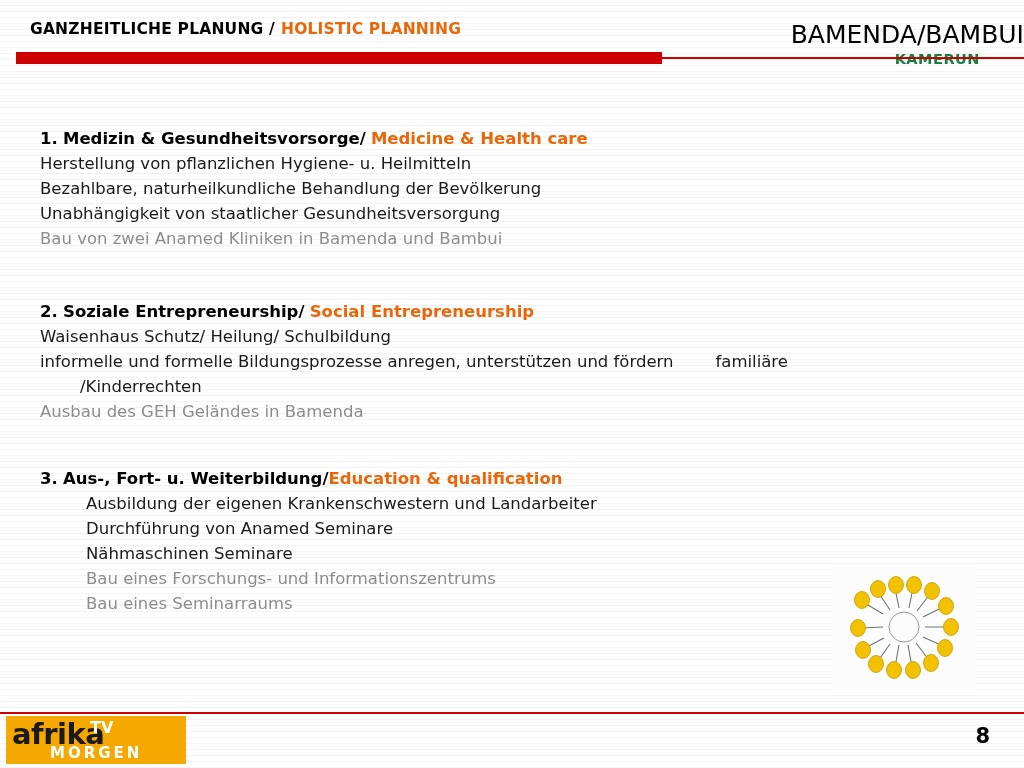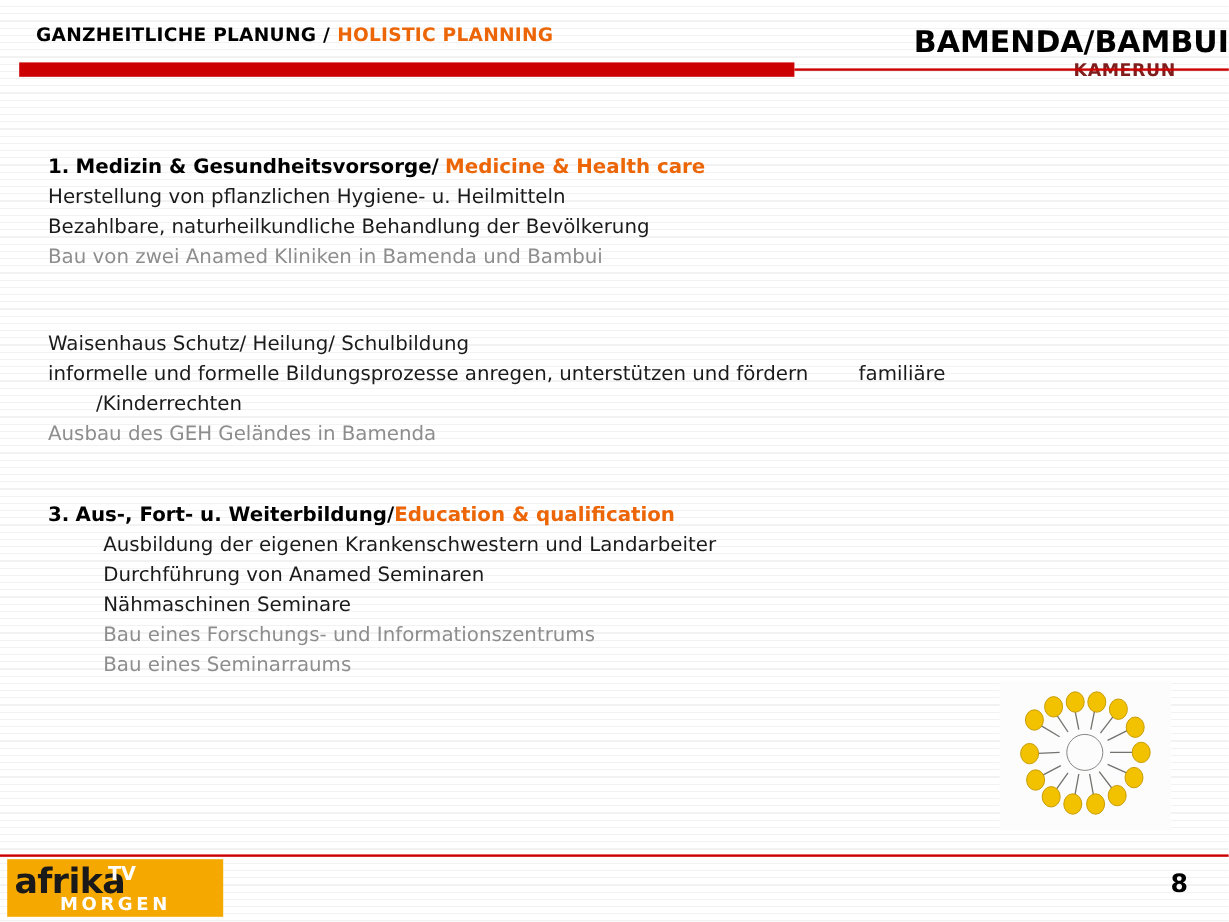--- a/index.html
+++ b/index.html
@@ -46,29 +46,29 @@
   .hdr-left .de { color: #000000; }
   .hdr-left .en { color: #ec6608; margin-left: 6px; }
   .hdr-right {
     position: absolute;
     right: 16px;
     top: 22px;
     text-align: right;
   }
   .hdr-title {
     font-size: 25px;
-    font-weight: bold;
+    font-weight: normal;
     color: #000000;
     line-height: 1.05;
     white-space: nowrap;
   }
   .hdr-sub {
     font-size: 14.5px;
     font-weight: bold;
-    color: #7f1d1d;
+    color: #15803d;
     letter-spacing: 0.5px;
     margin-top: 3px;
     margin-right: 44px;
   }
   .rule-red {
     position: absolute;
     left: 0;
     top: 52px;
     width: 646px;
     height: 12px;
@@ -206,41 +206,47 @@
 <div class="content">
 
   <div class="block">
     <div class="block-head">
       <span class="num">1.</span>
       <span class="head-de">Medizin &amp; Gesundheitsvorsorge/</span>
       <span class="head-en">Medicine &amp; Health care</span>
     </div>
     <div class="line">Herstellung von pflanzlichen Hygiene- u. Heilmitteln</div>
     <div class="line">Bezahlbare, naturheilkundliche Behandlung der Bevölkerung</div>
+    <div class="line">Unabhängigkeit von staatlicher Gesundheitsversorgung</div>
     <div class="line gray">Bau von zwei Anamed Kliniken in Bamenda und Bambui</div>
   </div>
 
   <div class="gap-lg"></div>
 
   <div class="block">
+    <div class="block-head">
+      <span class="num">2.</span>
+      <span class="head-de">Soziale Entrepreneurship/</span>
+      <span class="head-en">Social  Entrepreneurship</span>
+    </div>
     <div class="line">Waisenhaus Schutz/ Heilung/ Schulbildung</div>
     <div class="line">informelle und formelle Bildungsprozesse anregen, unterstützen und fördern        familiäre</div>
     <div class="line indent1">/Kinderrechten</div>
     <div class="line gray">Ausbau des GEH Geländes in Bamenda</div>
   </div>
 
   <div class="gap-md"></div>
 
   <div class="block">
     <div class="block-head">
       <span class="num">3.</span>
       <span class="head-de">Aus-, Fort- u. Weiterbildung/</span><span class="head-en">Education &amp; qualification</span>
     </div>
     <div class="line indent2">Ausbildung der eigenen Krankenschwestern und Landarbeiter</div>
-    <div class="line indent2">Durchführung von Anamed Seminaren</div>
+    <div class="line indent2">Durchführung von Anamed Seminare</div>
     <div class="line indent2">Nähmaschinen Seminare</div>
     <div class="line gray indent2">Bau eines Forschungs- und Informationszentrums</div>
     <div class="line gray indent2">Bau eines Seminarraums</div>
   </div>
 </div>
 
 <div class="photo">
   <svg width="143" height="125" viewBox="0 0 143 125">
     <rect x="0" y="0" width="143" height="125" fill="#fcfcfc"></rect>
     <g stroke="#5a5a55" stroke-width="1.1" fill="none" opacity="0.85">

